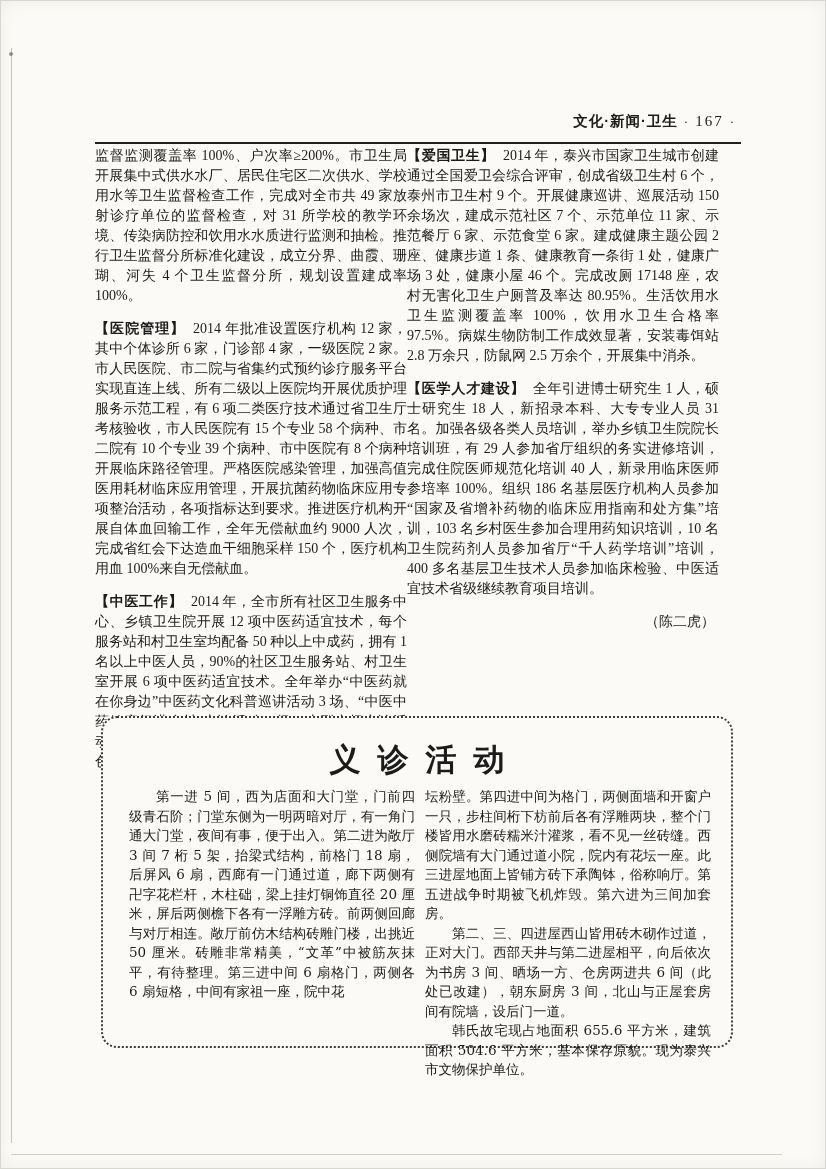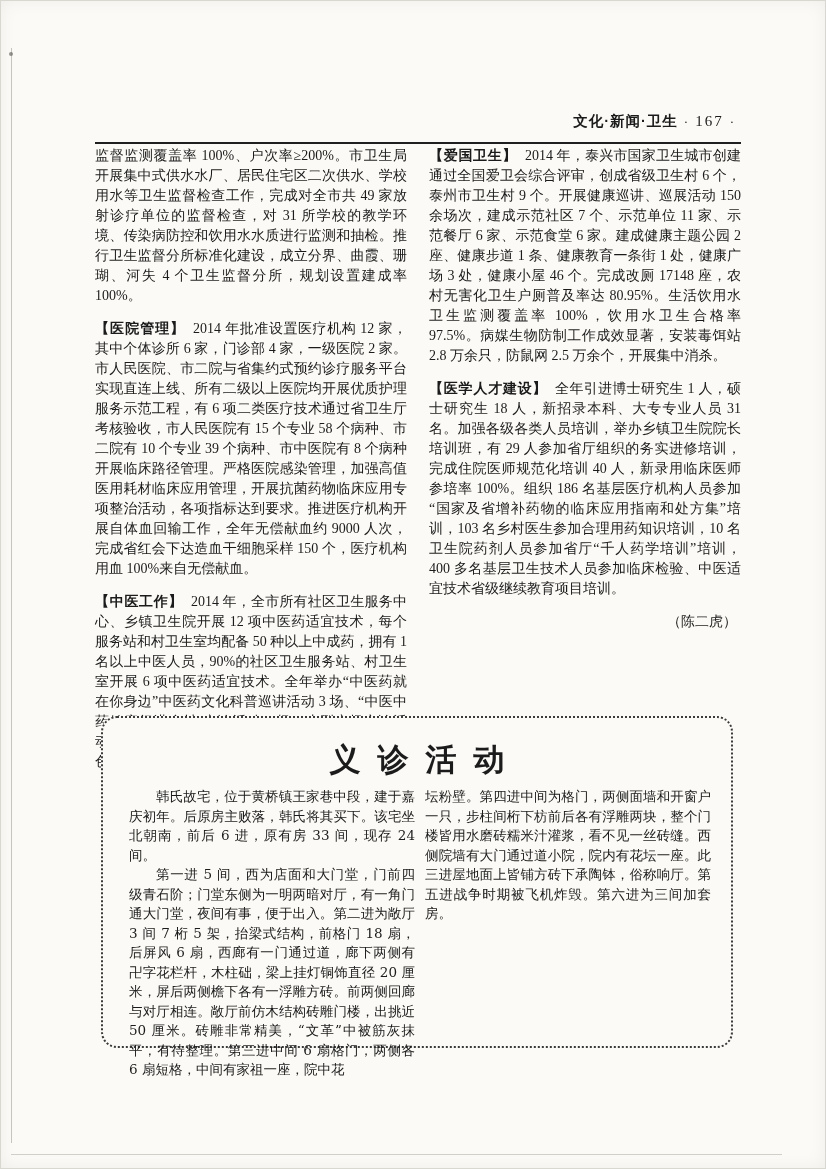--- a/index.html
+++ b/index.html
@@ -27,21 +27,21 @@
     font-size:14.5px; line-height:18px;
     letter-spacing:1px;
   }
   .runhead .rubric { font-family:"Liberation Sans", sans-serif; font-weight:bold; }
   .runhead .sep    { padding:0 6px; font-size:13px; }
   .runhead .folio  { font-size:15px; letter-spacing:2px; }
 
   
   .text-columns {
     position:absolute; top:146px; left:95px; width:646px;
-    display:flex; gap:22px;
+    display:flex; 
   }
   .col { width:312px; font-size:14px; line-height:20px; text-align:justify; }
   .col p { margin:0 0 13px 0; }
   .col p:last-child { margin-bottom:0; }
   .entry-head {
     font-family:Liberation Mono, monospace;
     font-weight:bold;
     margin-right:0.55em;
     letter-spacing:0.5px;
   }
@@ -104,22 +104,23 @@
       <p><span class="entry-head">【医学人才建设】</span><span>全年引进博士研究生 1 人，硕士研究生 18 人，新招录本科、大专专业人员 31 名。加强各级各类人员培训，举办乡镇卫生院院长培训班，有 29 人参加省厅组织的务实进修培训，完成住院医师规范化培训 40 人，新录用临床医师参培率 100%。组织 186 名基层医疗机构人员参加“国家及省增补药物的临床应用指南和处方集”培训，103 名乡村医生参加合理用药知识培训，10 名卫生院药剂人员参加省厅“千人药学培训”培训，400 多名基层卫生技术人员参加临床检验、中医适宜技术省级继续教育项目培训。</span></p>
       <p class="byline">（陈二虎）</p>
     </div>
 
   </div>
 
   <div class="feature-box">
     <div class="feature-title">义诊活动</div>
     <div class="feature-cols">
       <div class="feature-col">
-        <p class="indent">韩氏故宅，位于黄桥镇王家巷中段，建于嘉庆初年。后原房主败落，韩氏将其买下。该宅坐北朝南，前后 6 进，原有房 33 间，现存 24 间。</p>
         <p class="indent">第一进 5 间，西为店面和大门堂，门前四级青石阶；门堂东侧为一明两暗对厅，有一角门通大门堂，夜间有事，便于出入。第二进为敞厅 3 间 7 桁 5 架，抬梁式结构，前格门 18 扇，后屏风 6 扇，西廊有一门通过道，廊下两侧有卍字花栏杆，木柱础，梁上挂灯铜饰直径 20 厘米，屏后两侧檐下各有一浮雕方砖。前两侧回廊与对厅相连。敞厅前仿木结构砖雕门楼，出挑近 50 厘米。砖雕非常精美，“文革”中被筋灰抹平，有待整理。第三进中间 6 扇格门，两侧各 6 扇短格，中间有家祖一座，院中花</p>
       </div>
       <div class="feature-col">
         <p>坛粉壁。第四进中间为格门，两侧面墙和开窗户一只，步柱间桁下枋前后各有浮雕两块，整个门楼皆用水磨砖糯米汁灌浆，看不见一丝砖缝。西侧院墙有大门通过道小院，院内有花坛一座。此三进屋地面上皆铺方砖下承陶钵，俗称响厅。第五进战争时期被飞机炸毁。第六进为三间加套房。</p>
+        <p class="indent">第二、三、四进屋西山皆用砖木砌作过道，正对大门。西部天井与第二进屋相平，向后依次为书房 3 间、晒场一方、仓房两进共 6 间（此处已改建），朝东厨房 3 间，北山与正屋套房间有院墙，设后门一道。</p>
+        <p class="indent">韩氏故宅现占地面积 655.6 平方米，建筑面积 504.6 平方米，基本保存原貌。现为泰兴市文物保护单位。</p>
       </div>
     </div>
   </div>
 
 </div>
 
 </body></html>

